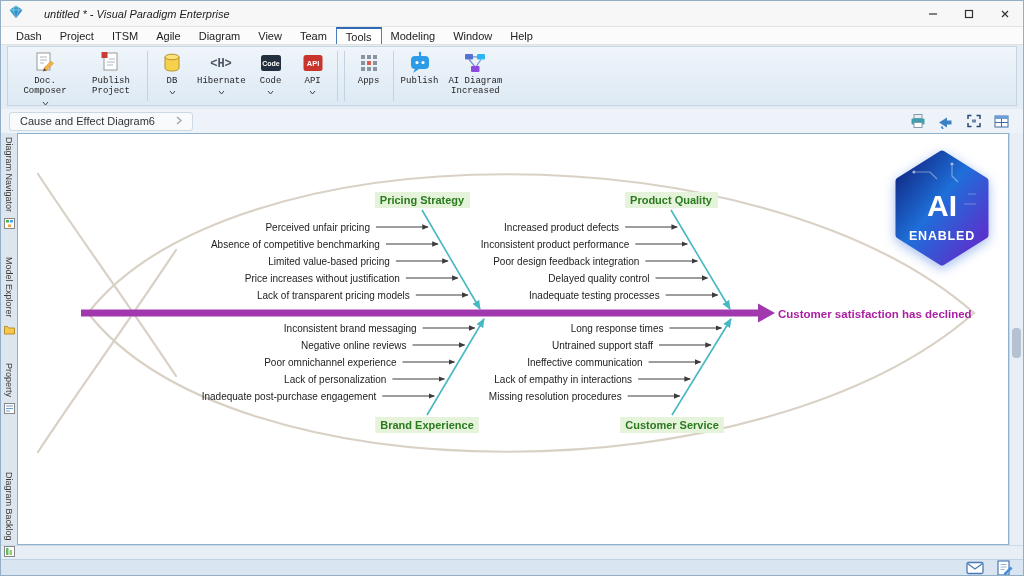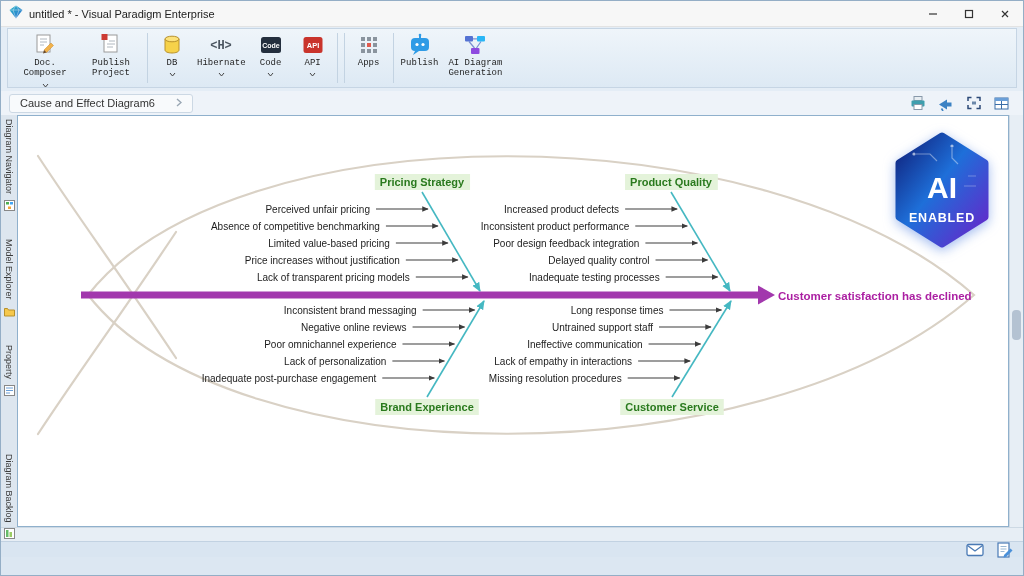--- a/index.html
+++ b/index.html
@@ -3,21 +3,21 @@
 <meta charset="utf-8">
 <style>
   * { box-sizing: border-box; margin: 0; padding: 0; }
   body { font-family: "Liberation Sans", sans-serif; background: #fff; }
   .app { width: 1024px; height: 576px; position: relative; background: #dce7f2;
          border: 1px solid #94aec6; overflow: hidden; }
 
   
   .titlebar { height: 26px; background: #f7f7f7; display: flex; align-items: center;
               border-bottom: 1px solid #e3e3e3; padding-left: 8px; }
-  .title-text { font-size: 11px; color: #222; margin-left: 6px; }
+  .title-text { font-size: 11px; color: #222; margin-left: 21px; font-style: italic; }
   .win-controls { margin-left: auto; display: flex; height: 100%; }
   .win-btn { width: 36px; height: 100%; display: flex; align-items: center; justify-content: center; }
 
   
   .menubar { height: 18px; background: #fbfbfb; display: flex; align-items: stretch;
              padding-left: 6px; border-bottom: 1px solid #e0e0e0; }
   .menu-item { font-size: 11px; color: #222; padding: 0 9px; display: flex; align-items: center; }
   .menu-item.active { background: #fff; border: 1px solid #4a7ebb; border-top: 2px solid #2f6bb5;
                       border-bottom: none; }
 
@@ -89,20 +89,33 @@
           </svg>
       </span>
       <span class="win-btn">
         <svg width="10" height="10">
             <path d="M2 2 L8 8 M8 2 L2 8" stroke="#333" stroke-width="1.2"></path>
           </svg>
       </span>
     </div>
   </div>
 
+  <div class="menubar">
+    <span class="menu-item">Dash</span>
+    <span class="menu-item">Project</span>
+    <span class="menu-item">ITSM</span>
+    <span class="menu-item">Agile</span>
+    <span class="menu-item">Diagram</span>
+    <span class="menu-item">View</span>
+    <span class="menu-item">Team</span>
+    <span class="menu-item active">Tools</span>
+    <span class="menu-item">Modeling</span>
+    <span class="menu-item">Window</span>
+    <span class="menu-item">Help</span>
+  </div>
 
   <div class="ribbon">
     <div class="ribbon-box">
 
       <div class="tb-btn">
         <span class="tb-icon">
           <svg width="26" height="26" viewBox="0 0 26 26">
             <rect x="5" y="3" width="13" height="17" fill="#fff" stroke="#9a9a9a"></rect>
             <path d="M8 7h7 M8 10h7 M8 13h4" stroke="#b0b8c0" stroke-width="1"></path>
             <polygon points="12,18 19,11 21.5,13.5 14.5,20.5" fill="#f2b24a" stroke="#c88a2a" stroke-width="0.5"></polygon>
@@ -231,21 +244,21 @@
 
       <div class="tb-btn">
         <span class="tb-icon">
           <svg width="26" height="26" viewBox="0 0 26 26">
             <path d="M7 9.5 L12.5 16 M19 9.5 L14.5 16 M11 6.8 h4" stroke="#7a8fd0" stroke-width="1.2" fill="none"></path>
             <rect x="3" y="4" width="8" height="5.5" rx="1" fill="#5472d3"></rect>
             <rect x="15" y="4" width="8" height="5.5" rx="1" fill="#29b6f6"></rect>
             <rect x="9" y="16" width="8.5" height="6" rx="1" fill="#8e4ae0"></rect>
           </svg>
         </span>
-        <span class="tb-label">AI Diagram Generation</span>
+        <span class="tb-label">AI Diagram Increased</span>
       </div>
 
     </div>
   </div>
 
   <div class="tabbar">
     <div class="diagram-tab">
       <span>Cause and Effect Diagram6</span>
       <span>
         <svg width="6" height="9">

